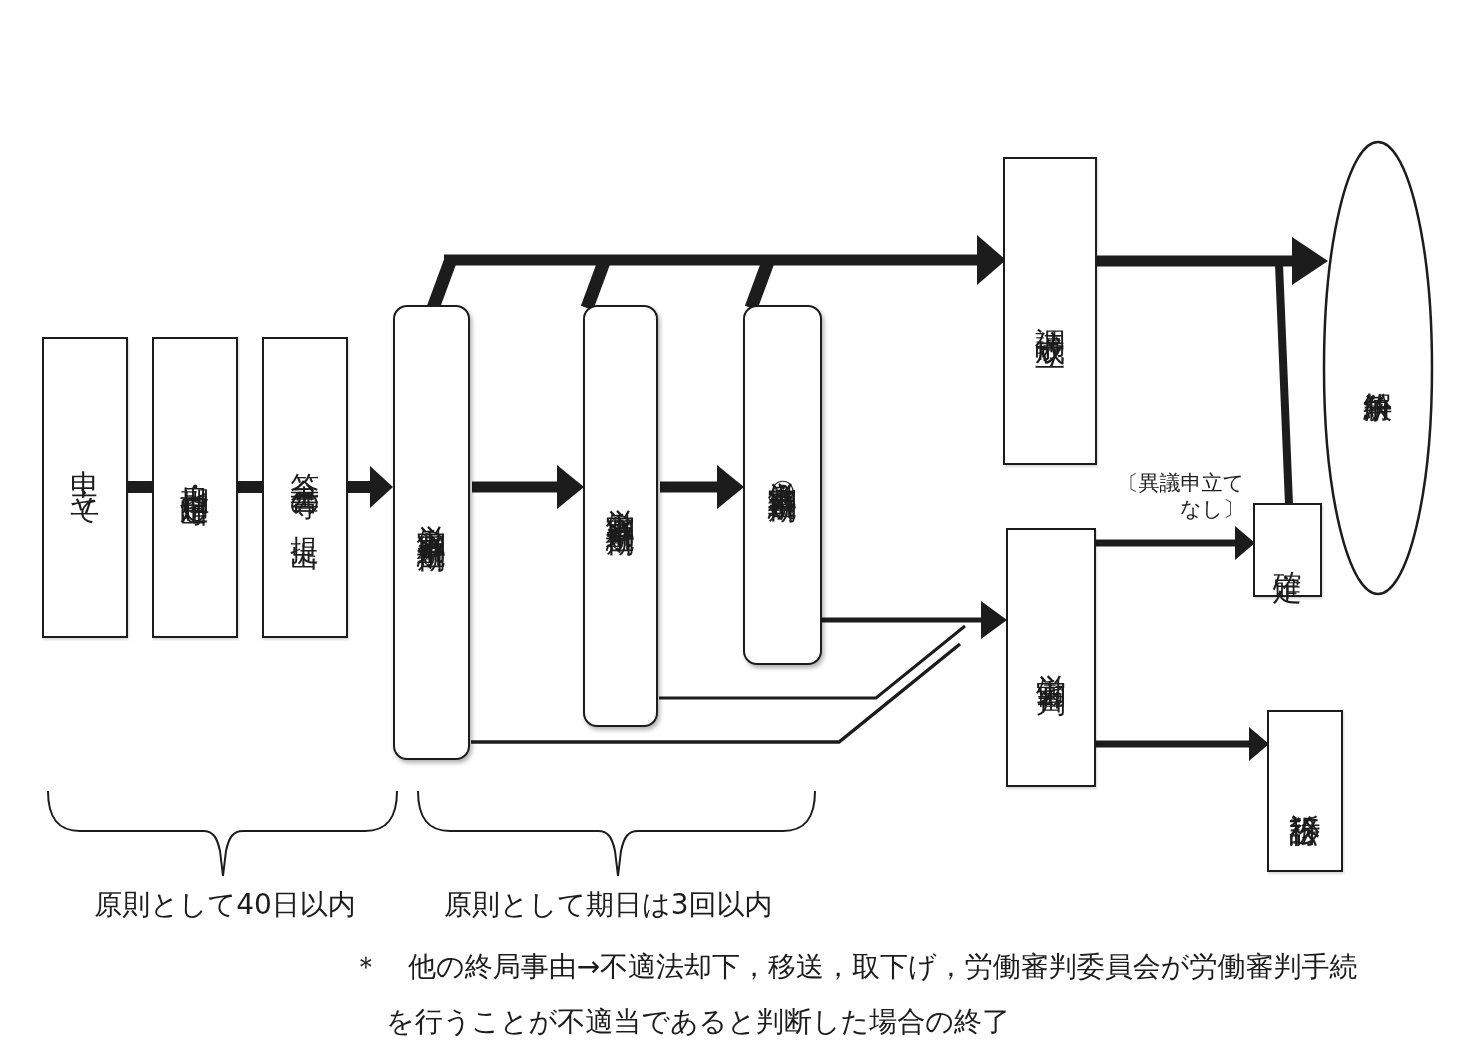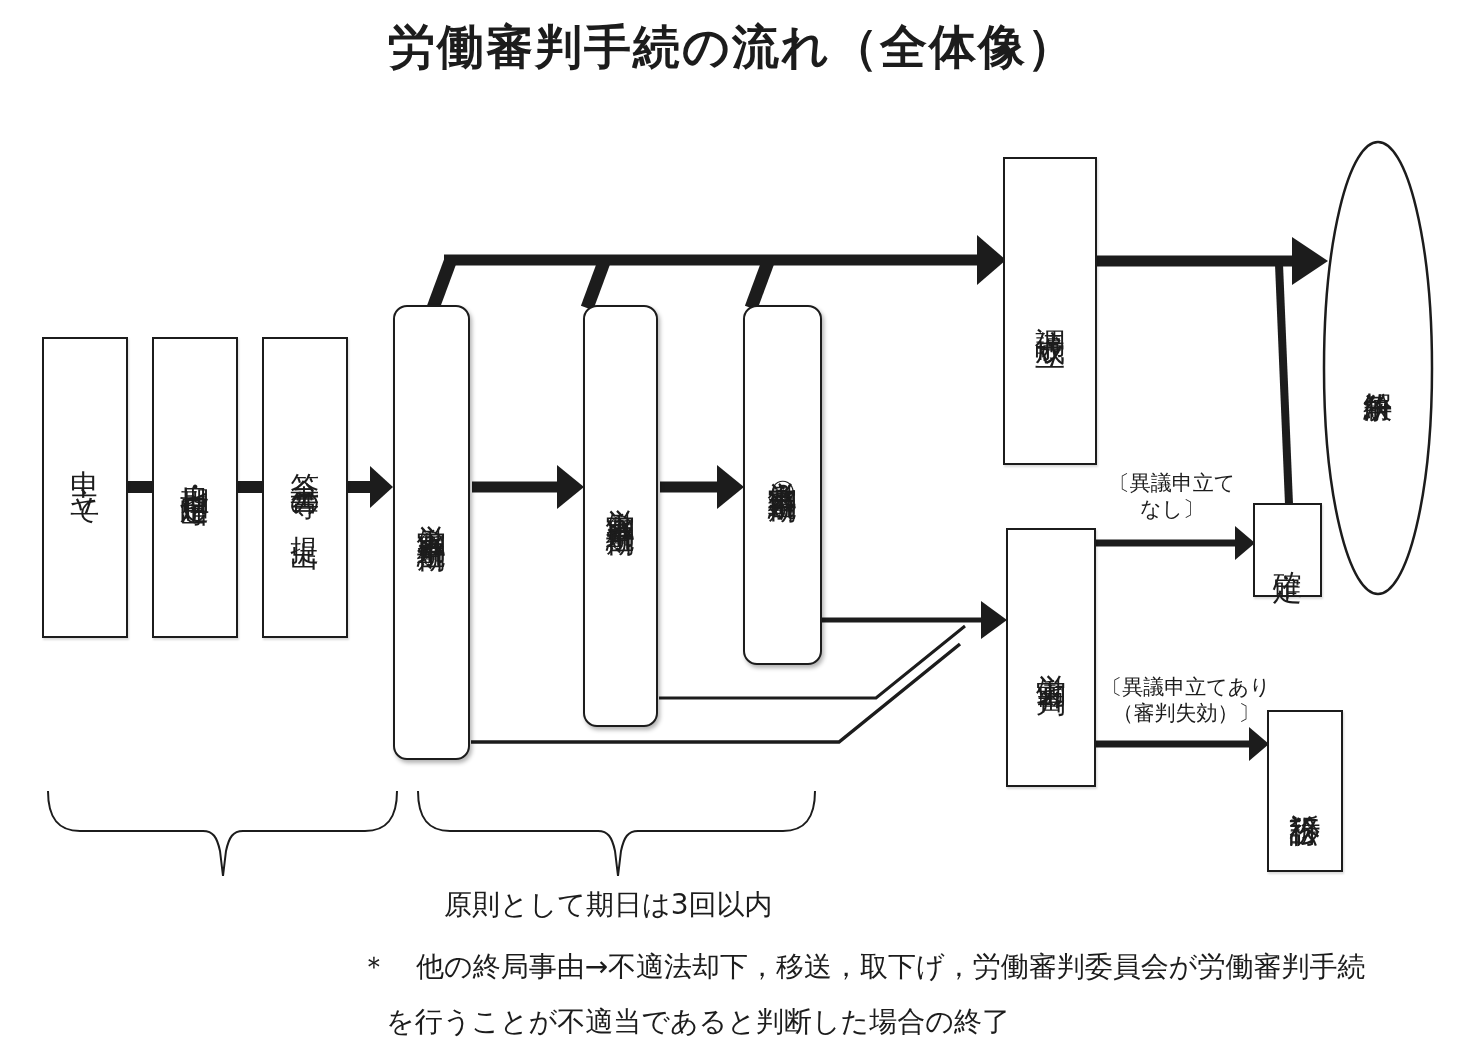--- a/index.html
+++ b/index.html
@@ -64,21 +64,20 @@
 
     <line x1="1096" y1="543" x2="1238" y2="543" stroke="#1c1c1c" stroke-width="7"></line>
     <polygon points="1235,526 1255,543 1235,560" fill="#1c1c1c"></polygon>
     <line x1="1096" y1="744" x2="1252" y2="744" stroke="#1c1c1c" stroke-width="7"></line>
     <polygon points="1249,727 1269,744 1249,761" fill="#1c1c1c"></polygon>
 
     <path d="M 48,791 C 48,818 58,831 80,831 L 203,831 C 213,831 217,837 220,851 L 223,876 L 226,851 C 229,837 233,831 243,831 L 365,831 C 387,831 397,818 397,791" fill="none" stroke="#1c1c1c" stroke-width="2"></path>
     <path d="M 418,791 C 418,818 428,831 450,831 L 598,831 C 608,831 612,837 615,851 L 618,876 L 621,851 C 624,837 628,831 638,831 L 783,831 C 805,831 815,818 815,791" fill="none" stroke="#1c1c1c" stroke-width="2"></path>
   </svg>
 
-  <h1 class="title">労働審判手続の流れ（全体像）</h1>
 
   <div class="node plain" style="left:42px;top:337px;width:86px;height:301px;">
     <span class="v" style="font-size:29px;letter-spacing:16px;">申立て</span>
   </div>
   <div class="node plain" style="left:152px;top:337px;width:86px;height:301px;">
     <span class="v" style="font-size:29px;letter-spacing:2px;">期日指定・呼出し</span>
   </div>
   <div class="node plain" style="left:262px;top:337px;width:86px;height:301px;">
     <span class="v" style="font-size:29px;letter-spacing:6px;">答弁書等の提出</span>
   </div>
@@ -103,27 +102,24 @@
     <span class="v" style="font-size:29px;letter-spacing:2px;">確定</span>
   </div>
   <div class="node plain" style="left:1267px;top:710px;width:76px;height:162px;">
     <span class="v" style="font-size:31px;letter-spacing:1px;">訴訟移行</span>
   </div>
 
   <div class="ellipse-label" style="left:1326px;top:300px;width:104px;height:140px;">
     <span class="v" style="font-size:29px;">紛争解決</span>
   </div>
 
-  <div class="ann" style="left:1100px;top:470px;width:144px;text-align:center;font-size:21px;line-height:26px;">
+  <div class="ann" style="left:1100px;top:470px;width:144px;text-align:right;font-size:21px;line-height:26px;">
     <span class="line">〔異議申立て</span>
     <span class="line">なし〕</span>
   </div>
-  <div class="ann" style="left:1094px;top:674px;width:184px;text-align:center;font-size:21px;line-height:26px;">
-    <span class="line">〔異議申立てあり</span>
-    <span class="line">（審判失効）〕</span>
-  </div>
 
+  <div class="ann" style="left:60px;top:886px;width:330px;text-align:center;font-size:28px;">原則として40日以内</div>
   <div class="ann" style="left:444px;top:886px;width:364px;font-size:28px;">原則として期日は3回以内</div>
 
-  <div class="ann" style="left:360px;top:948px;font-size:28px;">＊　他の終局事由→不適法却下，移送，取下げ，労働審判委員会が労働審判手続</div>
+  <div class="ann" style="left:352px;top:948px;font-size:28px;">＊　他の終局事由→不適法却下，移送，取下げ，労働審判委員会が労働審判手続</div>
   <div class="ann" style="left:386px;top:991px;font-size:28px;margin-top:12px;">を行うことが不適当であると判断した場合の終了</div>
 
 </div>
 
 </body></html>

